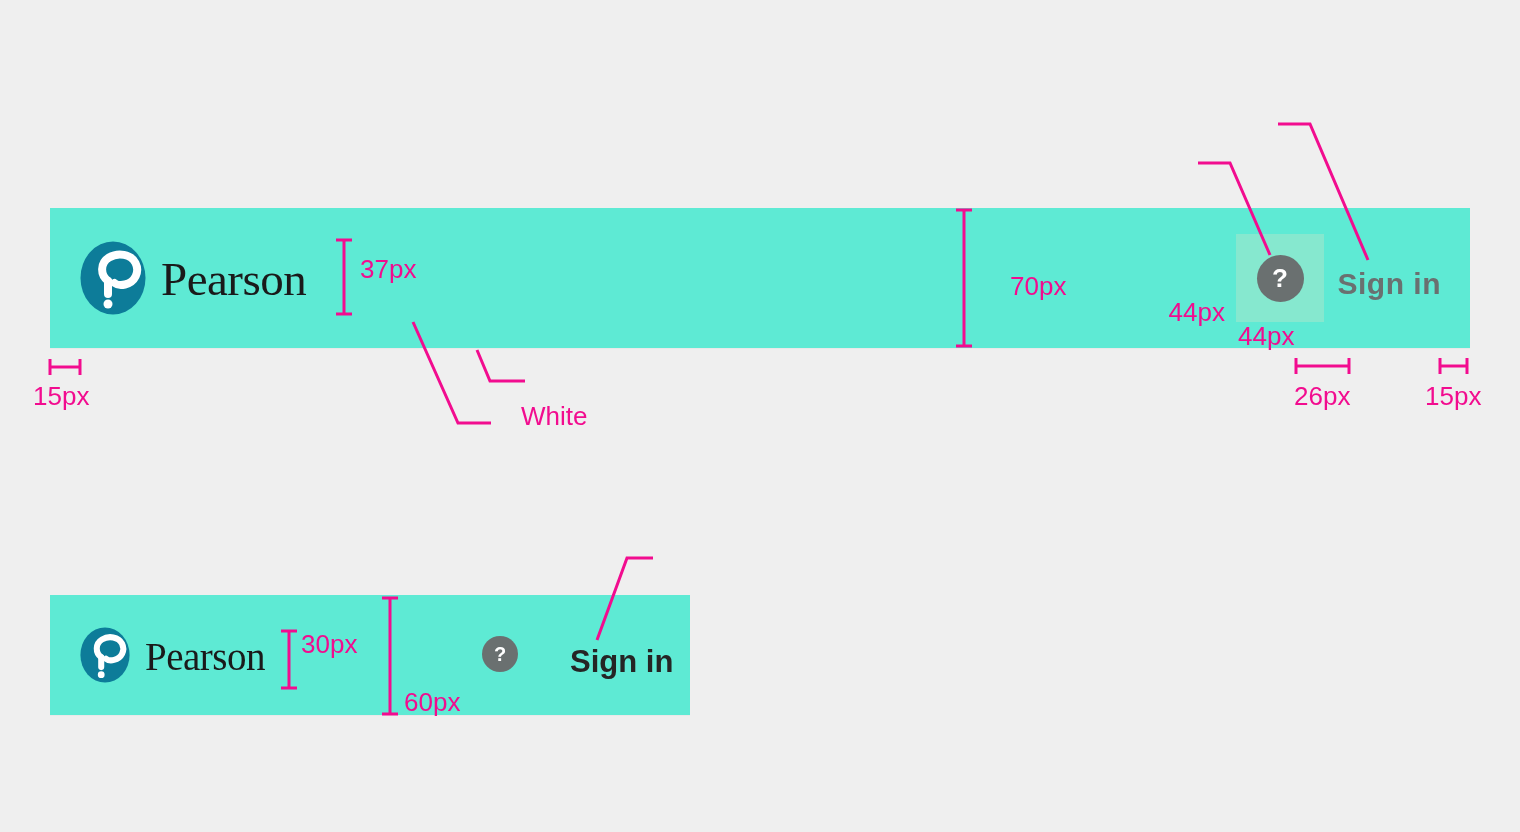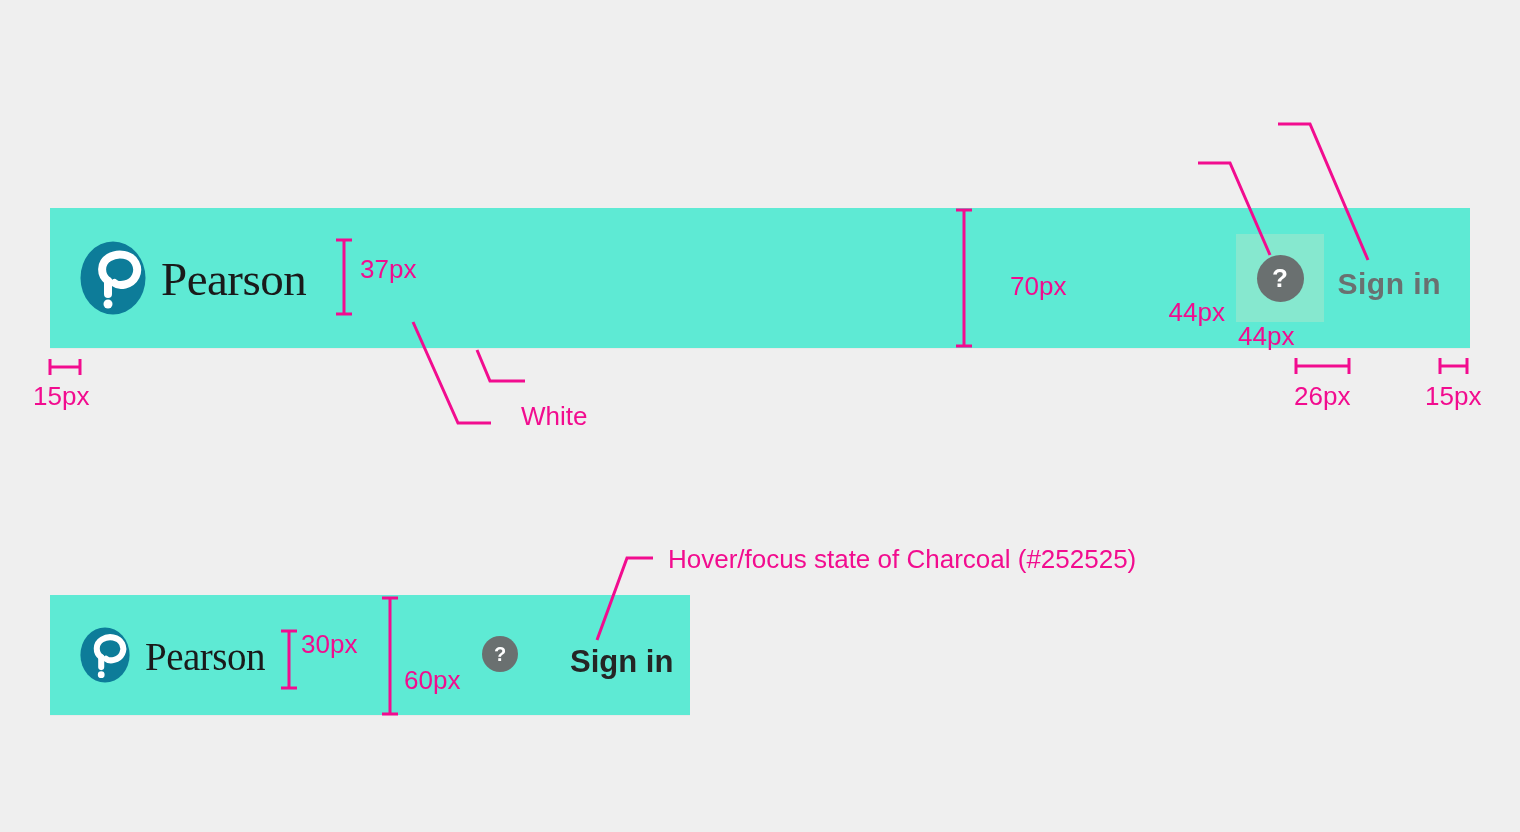--- a/index.html
+++ b/index.html
@@ -120,25 +120,24 @@
     <line x1="382" y1="714" x2="398" y2="714"></line>
 
     <polyline points="1278,124 1310,124 1368,260"></polyline>
     <polyline points="1198,163 1230,163 1270,255"></polyline>
     <polyline points="477,350 490,381 525,381"></polyline>
     <polyline points="413,322 458,423 491,423"></polyline>
     <polyline points="653,558 627,558 597,640"></polyline>
   </svg>
 
   <div class="ann" style="left:505px;top:400px;margin-left:16px;">White</div>
-  <div class="ann" style="left:668px;top:543px;">Hover/focus state of Charcoal (#252525)</div>
 
   <div class="ann" style="left:33px;top:380px;">15px</div>
   <div class="ann" style="left:360px;top:253px;">37px</div>
   <div class="ann" style="left:978px;top:270px;margin-left:32px;">70px</div>
   <div class="ann ann-right" style="right:295px;top:296px;">44px</div>
   <div class="ann" style="left:1238px;top:320px;">44px</div>
   <div class="ann" style="left:1294px;top:380px;">26px</div>
   <div class="ann" style="left:1425px;top:380px;">15px</div>
   <div class="ann" style="left:301px;top:628px;">30px</div>
-  <div class="ann" style="left:404px;top:664px;">60px</div>
+  <div class="ann" style="left:404px;top:686px;">60px</div>
 
 </div>
 
 </body></html>

